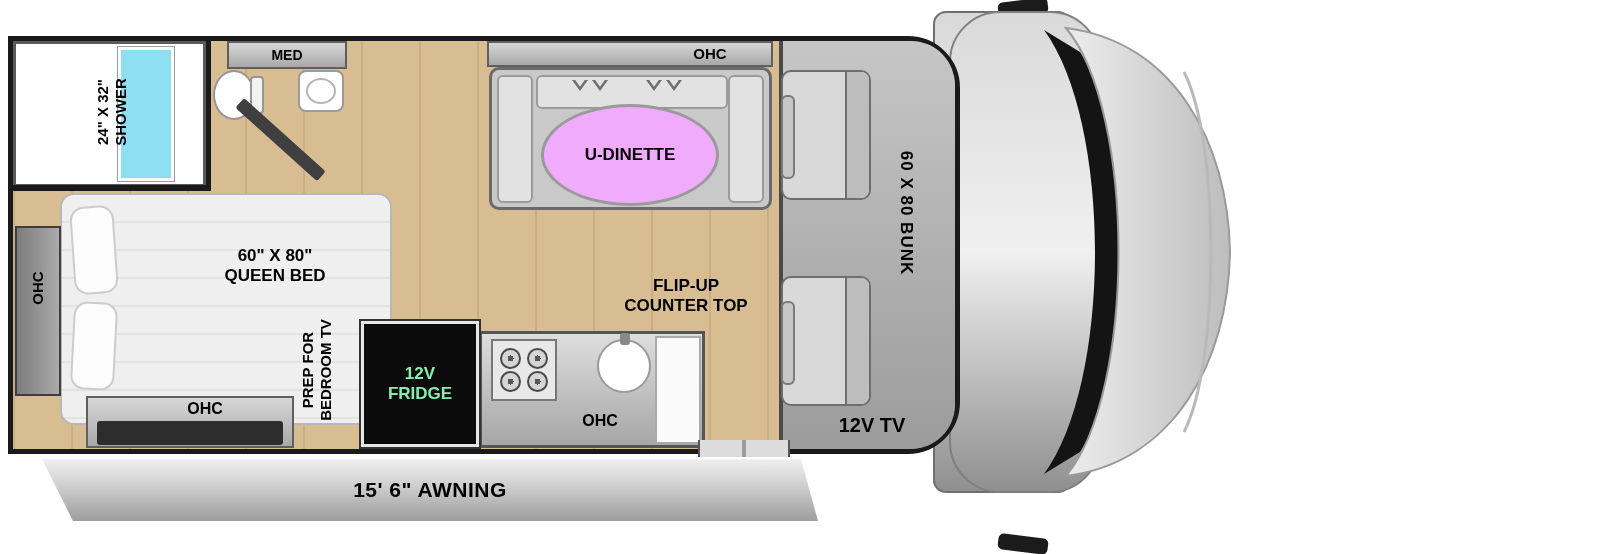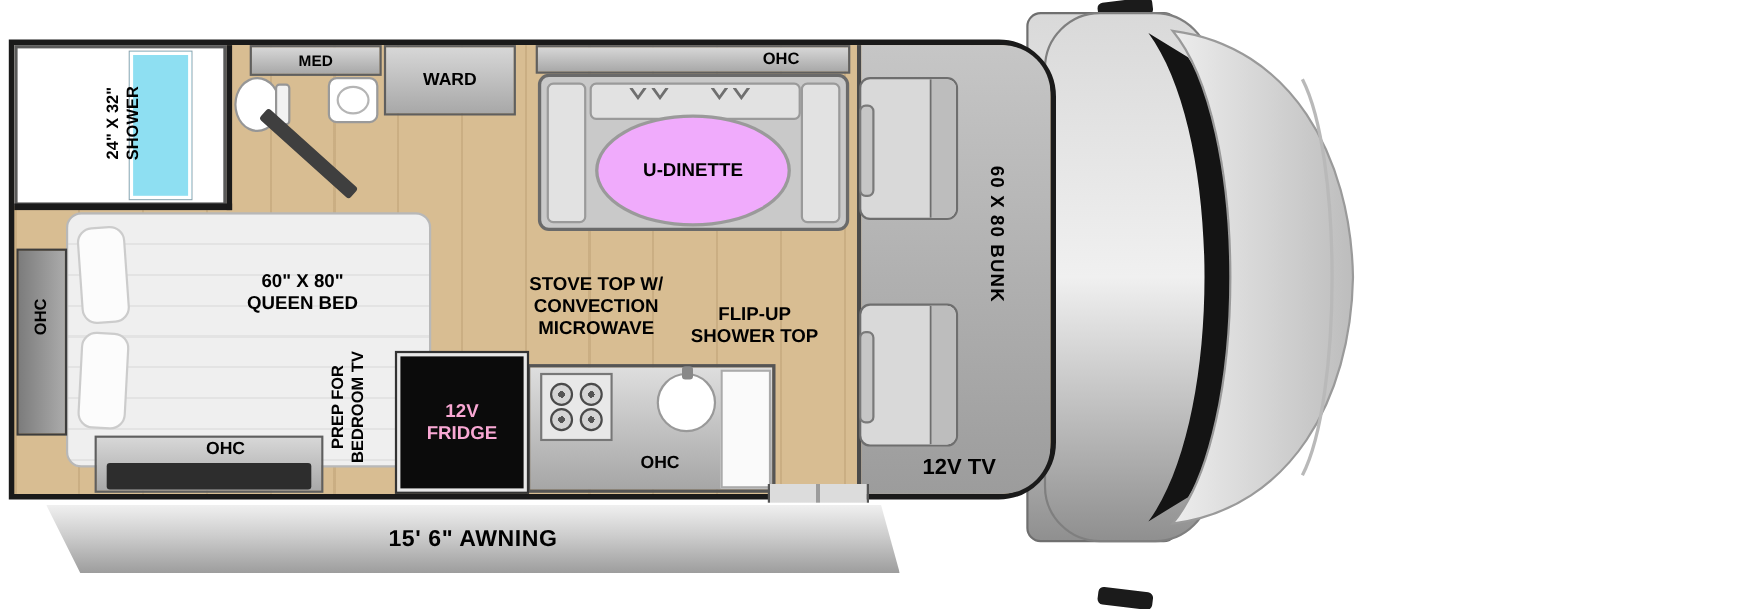--- a/index.html
+++ b/index.html
@@ -108,23 +108,20 @@
 
   <div class="abs" style="left:213px;top:70px;width:42px;height:50px;background:#fff;border:2px solid #969696;border-radius:50%;box-sizing:border-box;z-index:4;"></div>
   <div class="abs" style="left:250px;top:76px;width:14px;height:38px;background:#f2f2f2;border:2px solid #969696;border-radius:4px;box-sizing:border-box;z-index:4;"></div>
 
   <div class="abs" style="left:298px;top:70px;width:46px;height:42px;background:#fff;border:2px solid #9a9a9a;border-radius:8px;box-sizing:border-box;z-index:4;display:flex;align-items:center;justify-content:center;">
     <div style="width:26px;height:22px;border:2px solid #b5b5b5;border-radius:50%;"></div>
   </div>
 
   <div class="abs" style="left:244px;top:98px;width:110px;height:13px;background:#3f3f3f;border-radius:3px;transform:rotate(42deg);transform-origin:left top;z-index:4;"></div>
 
-  <div class="abs cabinet" style="left:349px;top:41px;width:120px;height:64px;z-index:4;display:flex;align-items:center;justify-content:center;">
-    <span class="lbl" style="font-size:16px;">WARD</span>
-  </div>
 
   <div class="abs cabinet" style="left:487px;top:41px;width:286px;height:26px;z-index:4;"></div>
   <div class="abs lbl" style="left:640px;top:45px;width:140px;font-size:15px;z-index:5;">OHC</div>
 
   <div class="abs" style="left:489px;top:67px;width:283px;height:143px;background:#c9c9c9;border:3px solid #6a6a6a;border-radius:10px;box-sizing:border-box;z-index:4;">
     <div style="position:absolute;left:5px;top:5px;width:36px;height:128px;background:#e2e2e2;border:2px solid #9a9a9a;border-radius:6px;box-sizing:border-box;"></div>
     <div style="position:absolute;right:5px;top:5px;width:36px;height:128px;background:#e2e2e2;border:2px solid #9a9a9a;border-radius:6px;box-sizing:border-box;"></div>
     <div style="position:absolute;left:44px;top:5px;width:192px;height:34px;background:#e2e2e2;border:2px solid #9a9a9a;border-radius:6px;box-sizing:border-box;"></div>
   </div>
   <div class="abs vmark" style="left:572px;top:80px;width:16px;height:11px;z-index:5;"></div>
@@ -150,37 +147,34 @@
   <div class="abs cabinet" style="left:86px;top:396px;width:208px;height:52px;z-index:5;"></div>
   <div class="abs lbl" style="left:100px;top:400px;width:210px;font-size:16px;z-index:6;">OHC</div>
   <div class="abs" style="left:97px;top:421px;width:186px;height:24px;background:#2d2d2d;border-radius:3px;z-index:6;"></div>
 
   <div class="abs vlabel" style="left:237px;top:351px;width:160px;height:38px;transform:rotate(-90deg);z-index:6;">
     <span class="lbl" style="font-size:15px;">PREP FOR
 BEDROOM TV</span>
   </div>
 
   <div class="abs" style="left:361px;top:321px;width:118px;height:126px;background:var(--fridge_black);border:3px solid #e8e8e8;box-shadow:0 0 0 2px #333;box-sizing:border-box;z-index:5;display:flex;align-items:center;justify-content:center;">
-    <span class="lbl" style="color:#f9a8d4;font-size:17px;">12V
+    <span class="lbl" style="color:#86efac;font-size:17px;">12V
 FRIDGE</span>
   </div>
 
   <div class="abs" style="left:479px;top:331px;width:226px;height:117px;background:linear-gradient(180deg,#dedede,#a6a6a6);border:3px solid #555;box-sizing:border-box;z-index:4;"></div>
   <div class="abs" style="left:491px;top:339px;width:66px;height:62px;background:#e8e8e8;border:2px solid #777;box-sizing:border-box;z-index:5;">
     <div class="burner" style="left:7px;top:7px;"></div>
     <div class="burner" style="right:7px;top:7px;"></div>
     <div class="burner" style="left:7px;bottom:7px;"></div>
     <div class="burner" style="right:7px;bottom:7px;"></div>
   </div>
   <div class="abs" style="left:597px;top:339px;width:54px;height:54px;background:#fff;border:2px solid #999;border-radius:50%;box-sizing:border-box;z-index:5;"></div>
   <div class="abs" style="left:620px;top:333px;width:10px;height:12px;background:#888;border-radius:3px;z-index:6;"></div>
   <div class="abs" style="left:655px;top:336px;width:46px;height:108px;background:#fafafa;border:2px solid #aaa;box-sizing:border-box;z-index:5;"></div>
   <div class="abs lbl" style="left:530px;top:412px;width:140px;font-size:16px;z-index:6;">OHC</div>
 
-  <div class="abs lbl" style="left:452px;top:249px;width:180px;font-size:17px;z-index:6;">STOVE TOP W/
-CONVECTION
-MICROWAVE</div>
   <div class="abs lbl" style="left:612px;top:276px;width:148px;font-size:17px;z-index:6;">FLIP-UP
-SHOWER TOP</div>
+COUNTER TOP</div>
 
   <div class="abs" style="left:698px;top:440px;width:92px;height:17px;background:linear-gradient(90deg,#dcdcdc 0 48%,#9c9c9c 48% 52%,#dcdcdc 52%);border-left:2px solid #555;border-right:2px solid #555;box-sizing:border-box;z-index:5;"></div>
 
 </div>
 
 </body></html>

